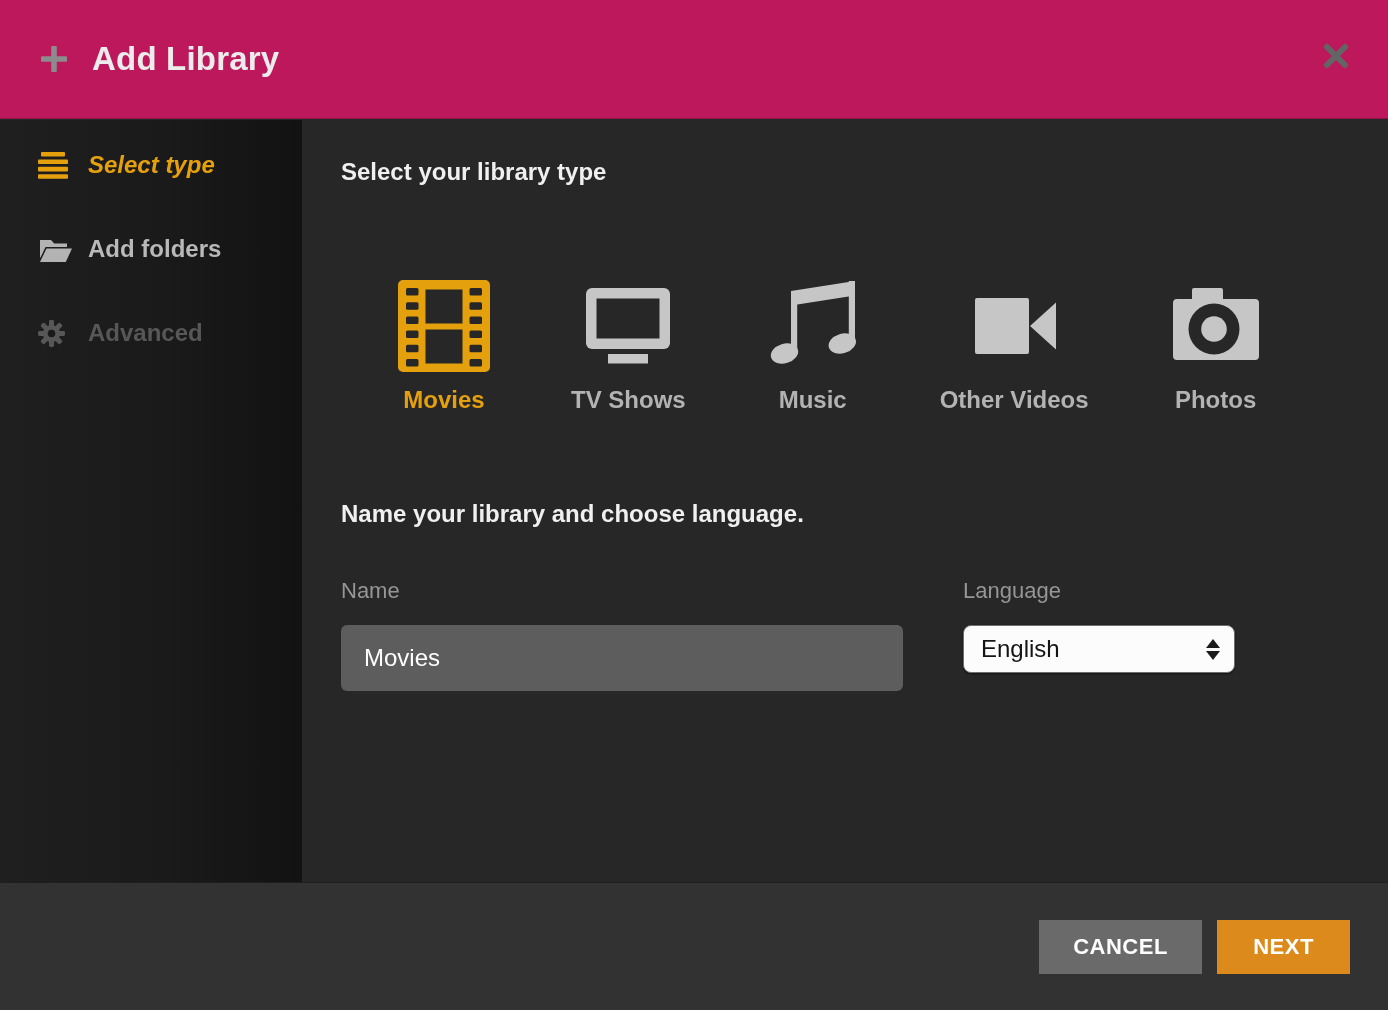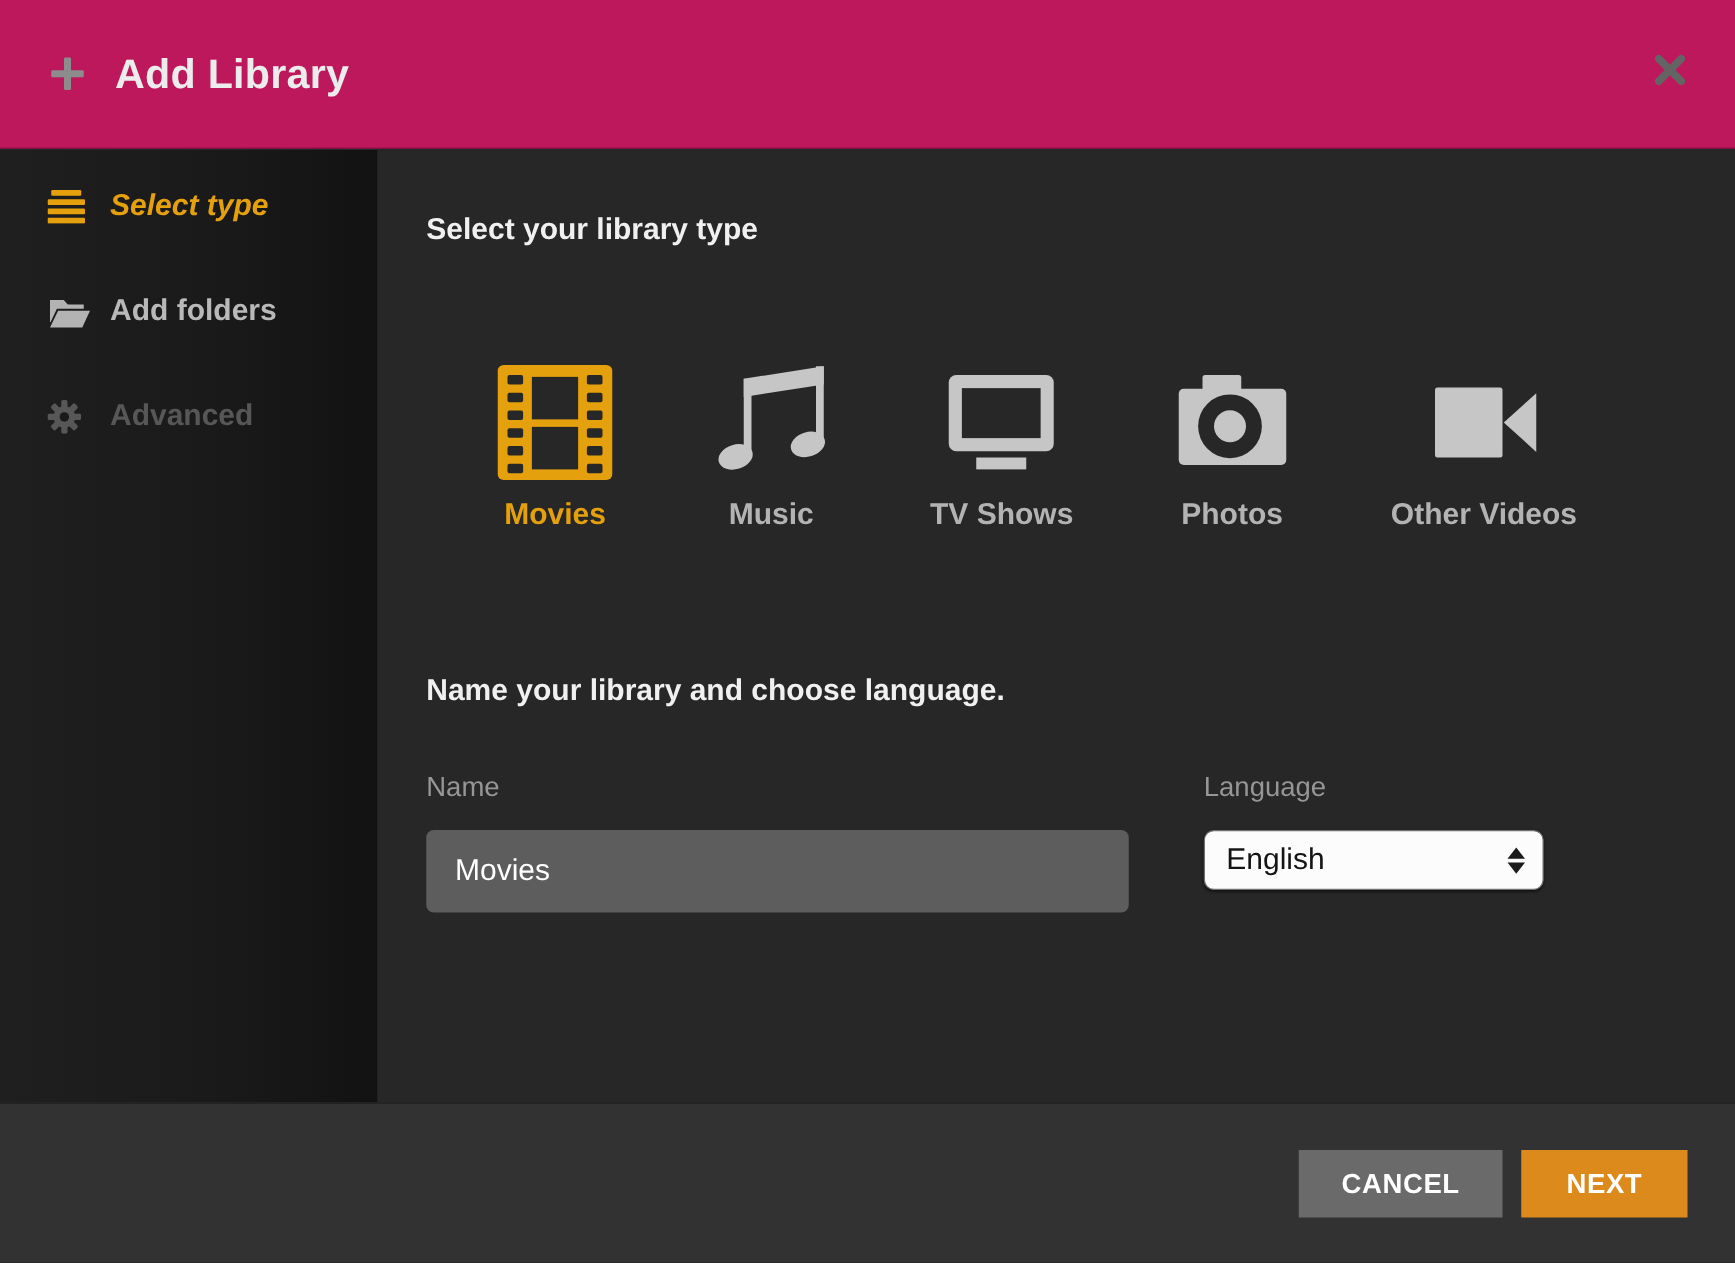--- a/index.html
+++ b/index.html
@@ -46,22 +46,22 @@
   .side-item.disabled { cursor: default; }
 
   
   .main {
     position: absolute; top: 120px; left: 302px; width: 1086px; height: 762px;
     background: #272727; padding-left: 39px;
   }
   .section-title {
     font-size: 24px; font-weight: 600; color: #f0f0f0; line-height: 30px;
   }
-  .t1 { margin-top: 49px; }
-  .t2 { margin-top: 111px; }
+  .t1 { margin-top: 37px; }
+  .t2 { margin-top: 84px; }
 
   .type-row {
     display: flex; margin-top: 93px; margin-left: 57px; gap: 81px;
   }
   .type-item {
     display: flex; flex-direction: column; align-items: center; cursor: pointer;
   }
   .type-item .t-icon { height: 95px; display: flex; align-items: flex-start; color: #c6c6c6; }
   .type-item .t-label {
     margin-top: 10px; font-size: 24px; font-weight: 600; color: #b3b3b3; line-height: 30px;
@@ -210,67 +210,67 @@
             <rect x="27.5" y="49.5" width="37" height="34"></rect>
           </g>
         </svg>
       </span>
       <span class="t-label">Movies</span>
     </div>
 
     <div class="type-item">
       <span class="t-icon">
         <svg viewBox="0 0 92 92" width="92" height="92">
+          <rect x="4" y="8" width="84" height="61" rx="6" fill="currentColor"></rect>
+          <rect x="14.5" y="18.5" width="63" height="40" fill="#272727"></rect>
+          <rect x="26" y="74" width="40" height="9.5" fill="currentColor"></rect>
+        </svg>
+      </span>
+      <span class="t-label">TV Shows</span>
+    </div>
+
+    <div class="type-item">
+      <span class="t-icon">
+        <svg viewBox="0 0 92 92" width="92" height="92">
           <g fill="currentColor">
             <polygon points="24,11 88,1 88,15.5 24,25.5"></polygon>
             <rect x="24" y="11" width="6.2" height="62"></rect>
             <rect x="81.8" y="1" width="6.2" height="62"></rect>
             <ellipse cx="17.5" cy="73.5" rx="14" ry="9.8" transform="rotate(-17 17.5 73.5)"></ellipse>
             <ellipse cx="75.3" cy="63.5" rx="14" ry="9.8" transform="rotate(-17 75.3 63.5)"></ellipse>
           </g>
         </svg>
       </span>
       <span class="t-label">Music</span>
     </div>
 
     <div class="type-item">
       <span class="t-icon">
         <svg viewBox="0 0 92 92" width="92" height="92">
-          <rect x="4" y="8" width="84" height="61" rx="6" fill="currentColor"></rect>
-          <rect x="14.5" y="18.5" width="63" height="40" fill="#272727"></rect>
-          <rect x="26" y="74" width="40" height="9.5" fill="currentColor"></rect>
-        </svg>
-      </span>
-      <span class="t-label">TV Shows</span>
+          <g fill="currentColor">
+            <rect x="7" y="18" width="54" height="56" rx="2"></rect>
+            <polygon points="62,46 88,22.5 88,69.5"></polygon>
+          </g>
+        </svg>
+      </span>
+      <span class="t-label">Other Videos</span>
     </div>
 
     <div class="type-item">
       <span class="t-icon">
         <svg viewBox="0 0 92 92" width="92" height="92">
           <g fill="currentColor">
             <rect x="22" y="8" width="31" height="15" rx="2"></rect>
             <rect x="3" y="19" width="86" height="61" rx="4"></rect>
           </g>
           <circle cx="44" cy="49" r="25.5" fill="#272727"></circle>
           <circle cx="44" cy="49" r="12.8" fill="currentColor"></circle>
         </svg>
       </span>
       <span class="t-label">Photos</span>
-    </div>
-
-    <div class="type-item">
-      <span class="t-icon">
-        <svg viewBox="0 0 92 92" width="92" height="92">
-          <g fill="currentColor">
-            <rect x="7" y="18" width="54" height="56" rx="2"></rect>
-            <polygon points="62,46 88,22.5 88,69.5"></polygon>
-          </g>
-        </svg>
-      </span>
-      <span class="t-label">Other Videos</span>
     </div>
 
   </div>
 
   <div class="section-title t2">Name your library and choose language.</div>
 
   <div class="fields-row">
     <div class="name-col">
       <div class="field-label">Name</div>
       <input class="name-input" type="text" value="Movies" style="">

